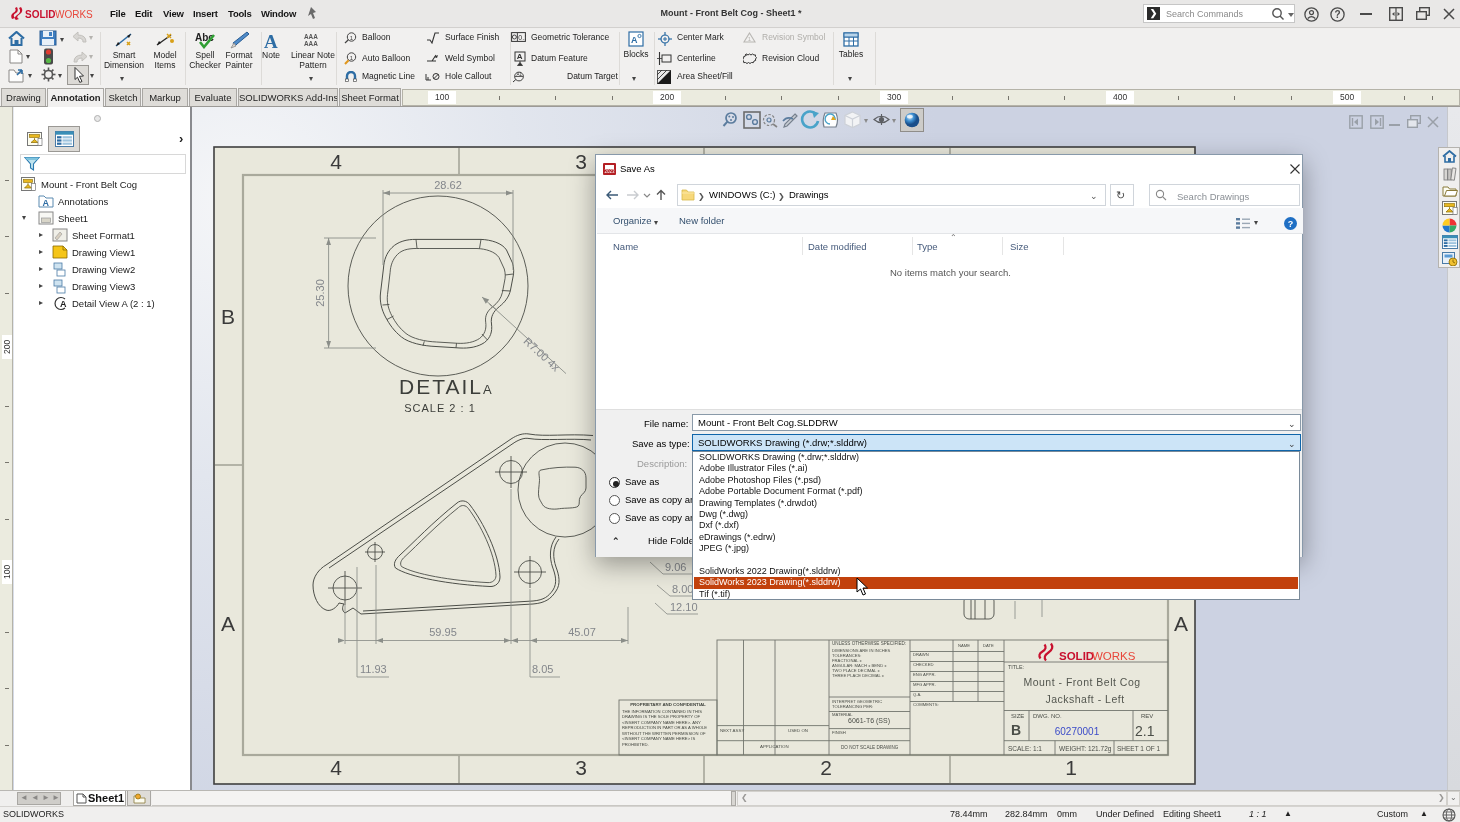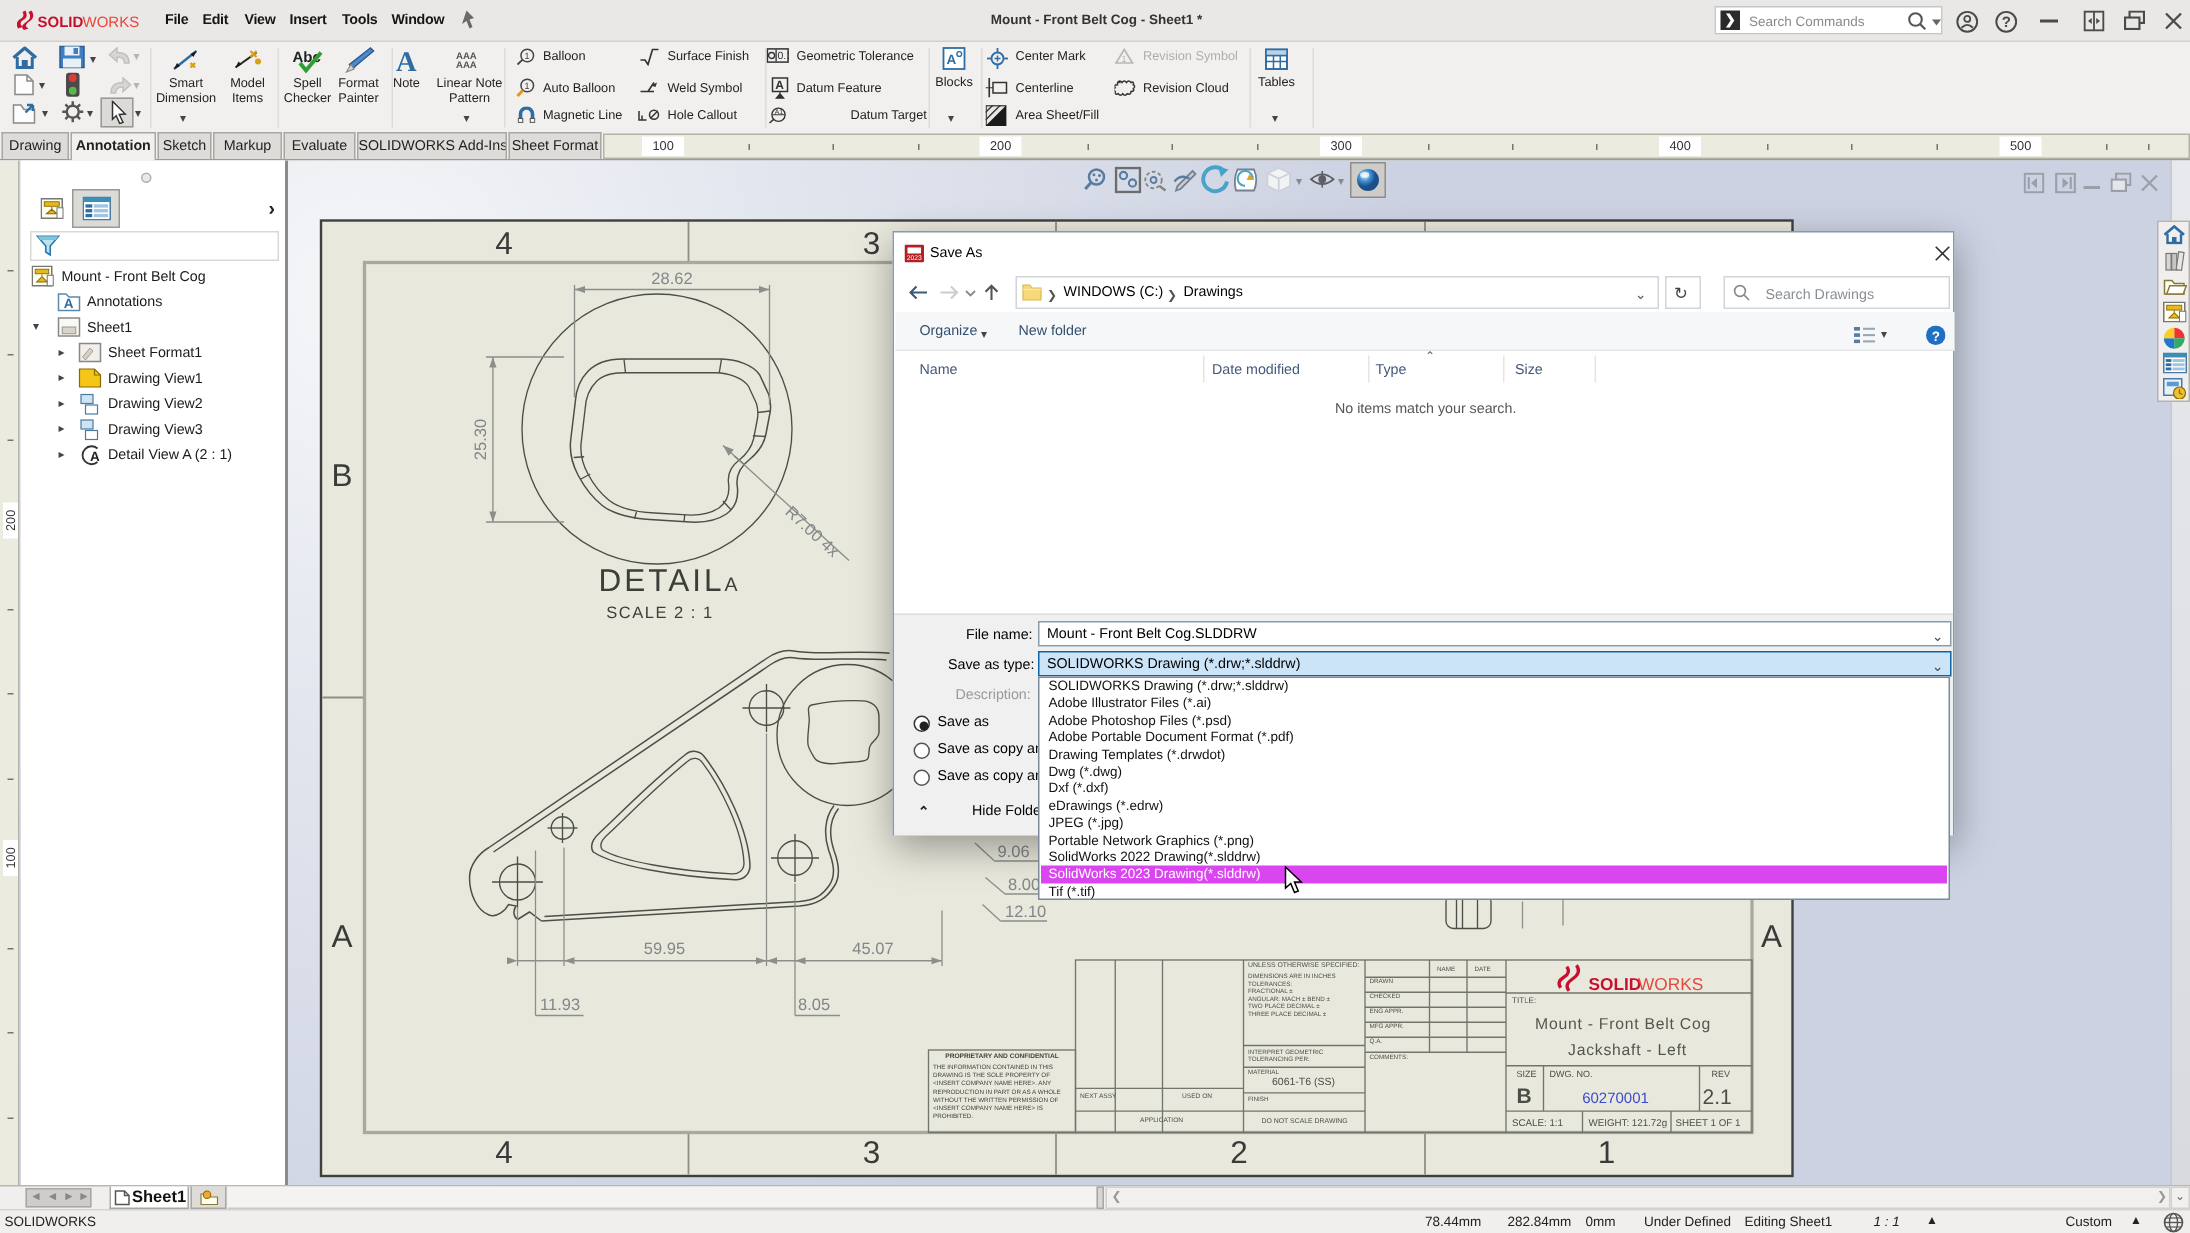--- a/index.html
+++ b/index.html
@@ -973,23 +973,22 @@
     <div id="ddlist">
       <div class="dditem" style="top:0px;">SOLIDWORKS Drawing (*.drw;*.slddrw)</div>
       <div class="dditem" style="top:11.4px;">Adobe Illustrator Files (*.ai)</div>
       <div class="dditem" style="top:22.8px;">Adobe Photoshop Files (*.psd)</div>
       <div class="dditem" style="top:34.2px;">Adobe Portable Document Format (*.pdf)</div>
       <div class="dditem" style="top:45.6px;">Drawing Templates (*.drwdot)</div>
       <div class="dditem" style="top:57px;">Dwg (*.dwg)</div>
       <div class="dditem" style="top:68.4px;">Dxf (*.dxf)</div>
       <div class="dditem" style="top:79.8px;">eDrawings (*.edrw)</div>
       <div class="dditem" style="top:91.2px;">JPEG (*.jpg)</div>
-      <div class="dditem" style="top:102.6px;">Portable Network Graphics (*.png)</div>
       <div class="dditem" style="top:114px;">SolidWorks 2022 Drawing(*.slddrw)</div>
-      <div class="dditem" style="top:125.4px; background:#d946ef; color:#fff;">SolidWorks 2023 Drawing(*.slddrw)</div>
+      <div class="dditem" style="top:125.4px; background:#c2410c; color:#fff;">SolidWorks 2023 Drawing(*.slddrw)</div>
       <div class="dditem" style="top:136.8px;">Tif (*.tif)</div>
     </div>
 
     <svg class="abs" style="left:260px; top:422px; z-index:9;" width="13" height="19" viewBox="0 0 13 19">
         <path d="M1 1 L1 15 L4.5 12 L7 18 L9.5 17 L7 11 L11.5 11 Z" fill="#fff" stroke="#000" stroke-width="1"></path>
       </svg>
   </div>
 
 </div>
 

